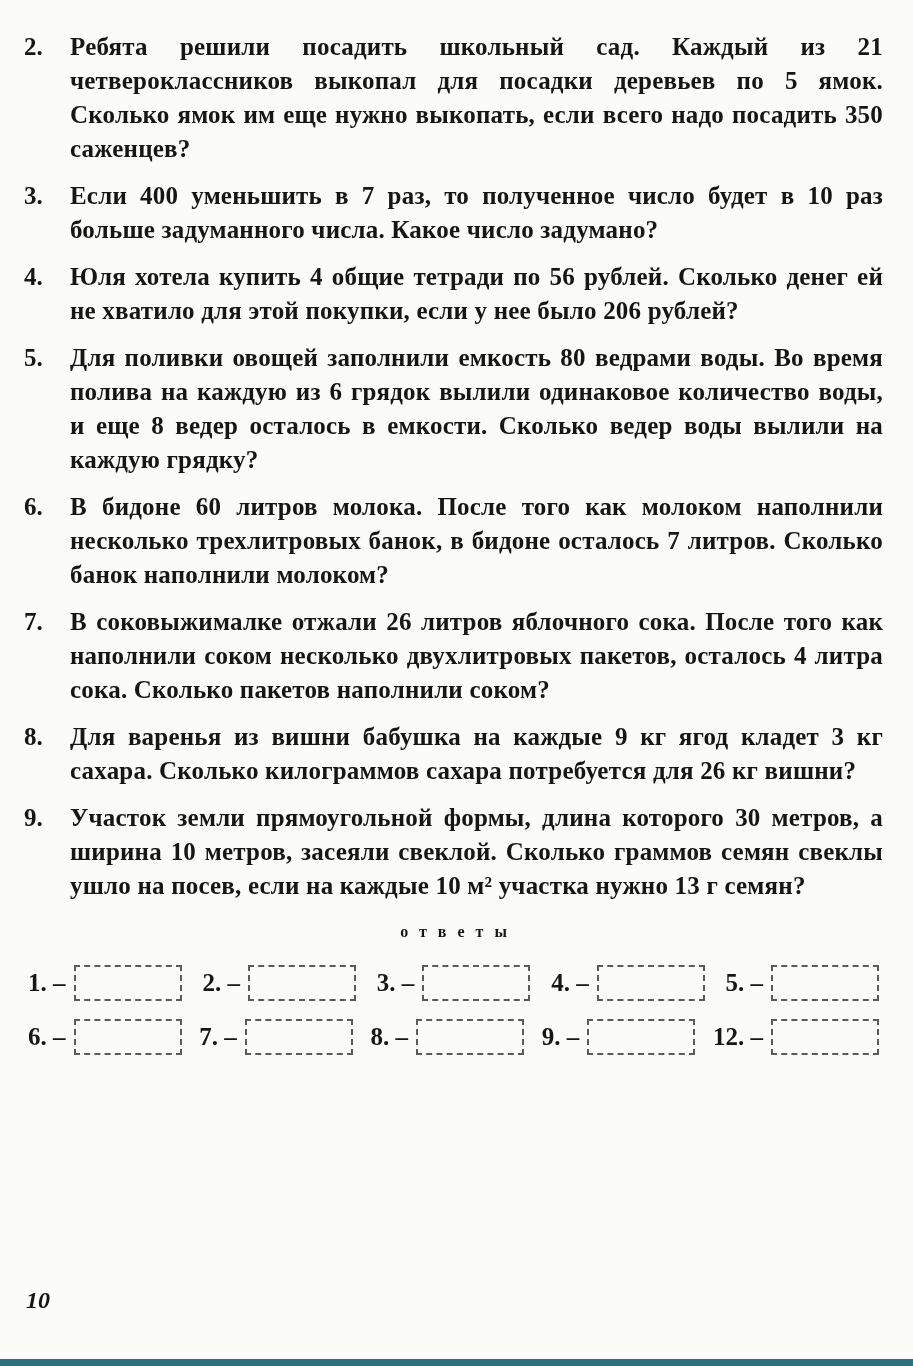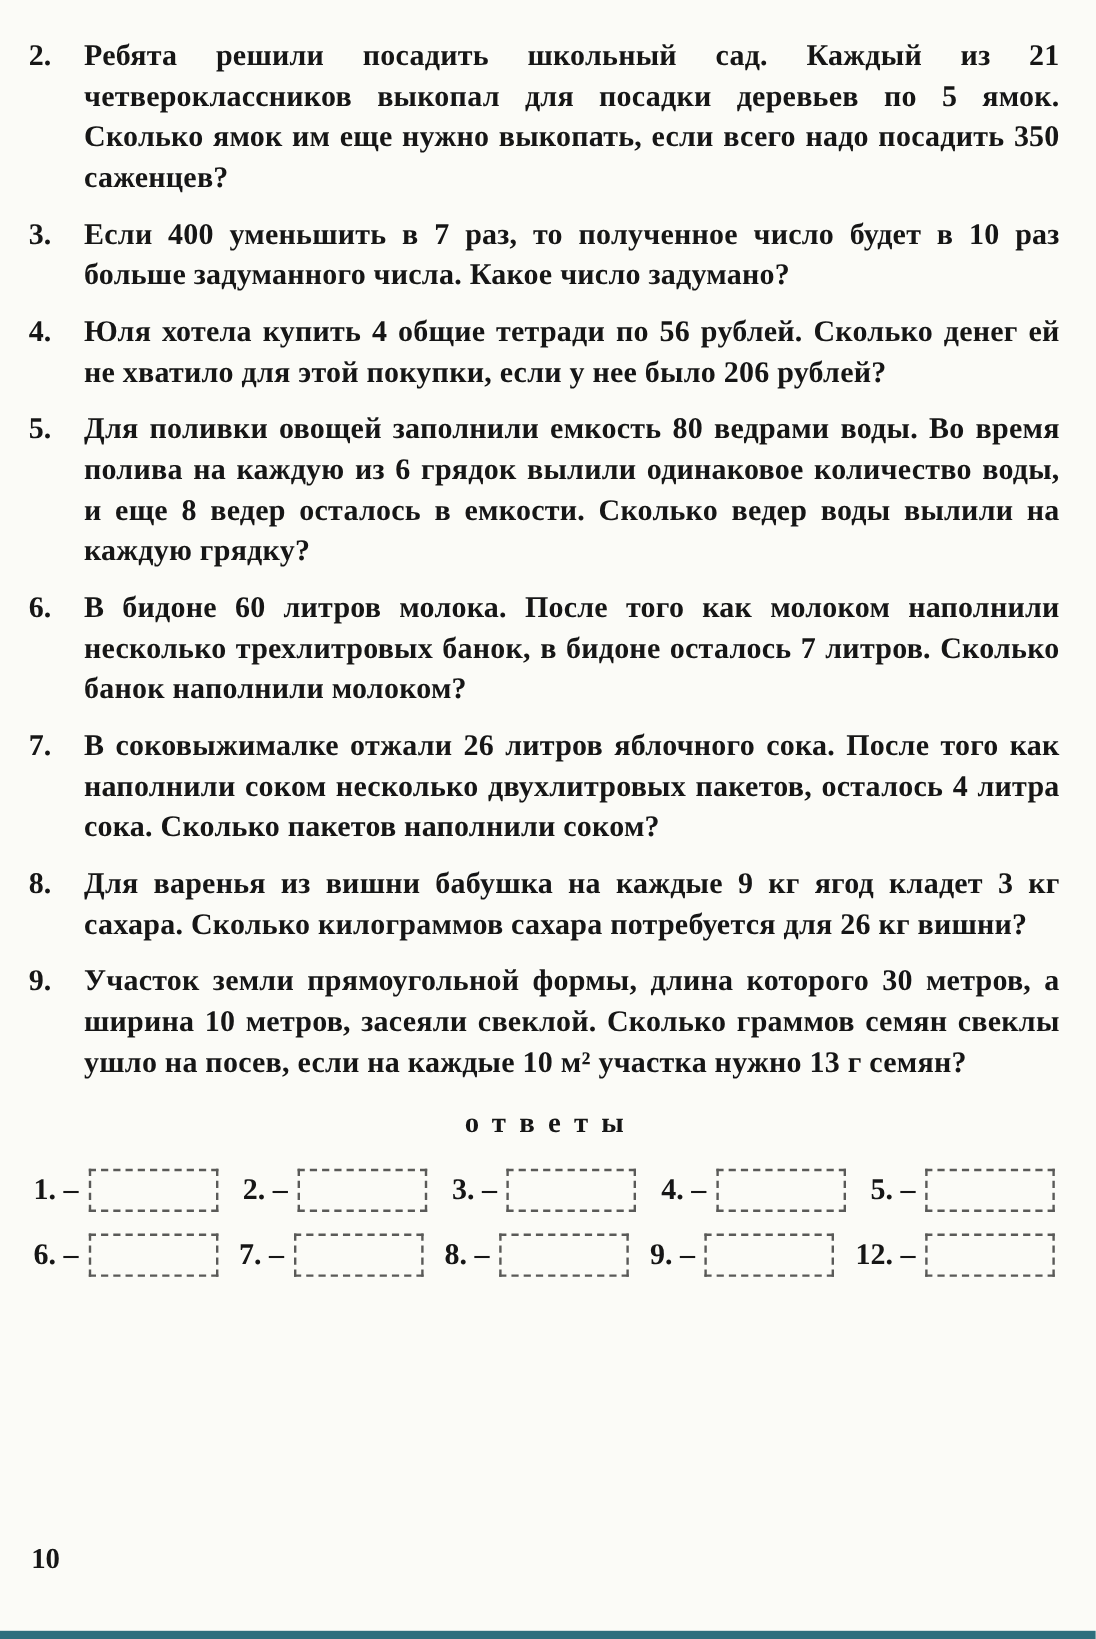--- a/index.html
+++ b/index.html
@@ -37,21 +37,21 @@
     flex: 0 0 46px;
     text-align: left;
   }
   .problem-text {
     flex: 1;
     text-align: justify;
     letter-spacing: 0.2px;
   }
   .answers-title {
     text-align: center;
-    font-size: 24px;
+    font-size: 16px;
     font-weight: bold;
     letter-spacing: 11px;
     margin: 20px 0 24px 0;
     text-indent: 11px;
   }
   .answers-row {
     display: flex;
     justify-content: space-between;
     align-items: center;
     margin: 0 4px 18px 4px;
@@ -71,20 +71,21 @@
     height: 32px;
     border: 2px dashed #5a5a58;
     background: transparent;
   }
   .page-number {
     position: absolute;
     left: 26px;
     bottom: 52px;
     font-size: 24px;
     font-weight: bold;
+    font-style: italic;
   }
   .scan-edge {
     position: absolute;
     left: 0;
     bottom: 0;
     width: 913px;
     height: 7px;
     background: #2e6f7e;
   }
 </style>

